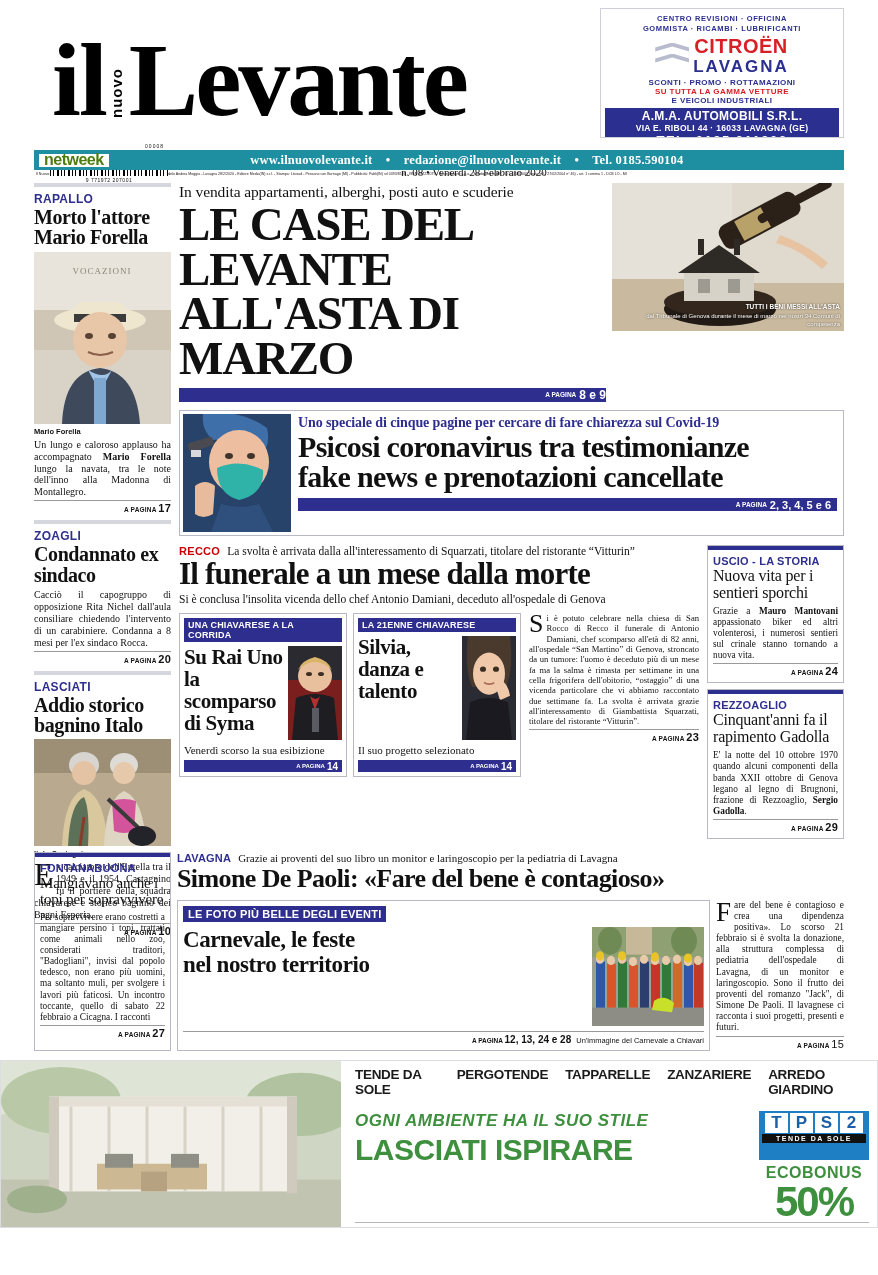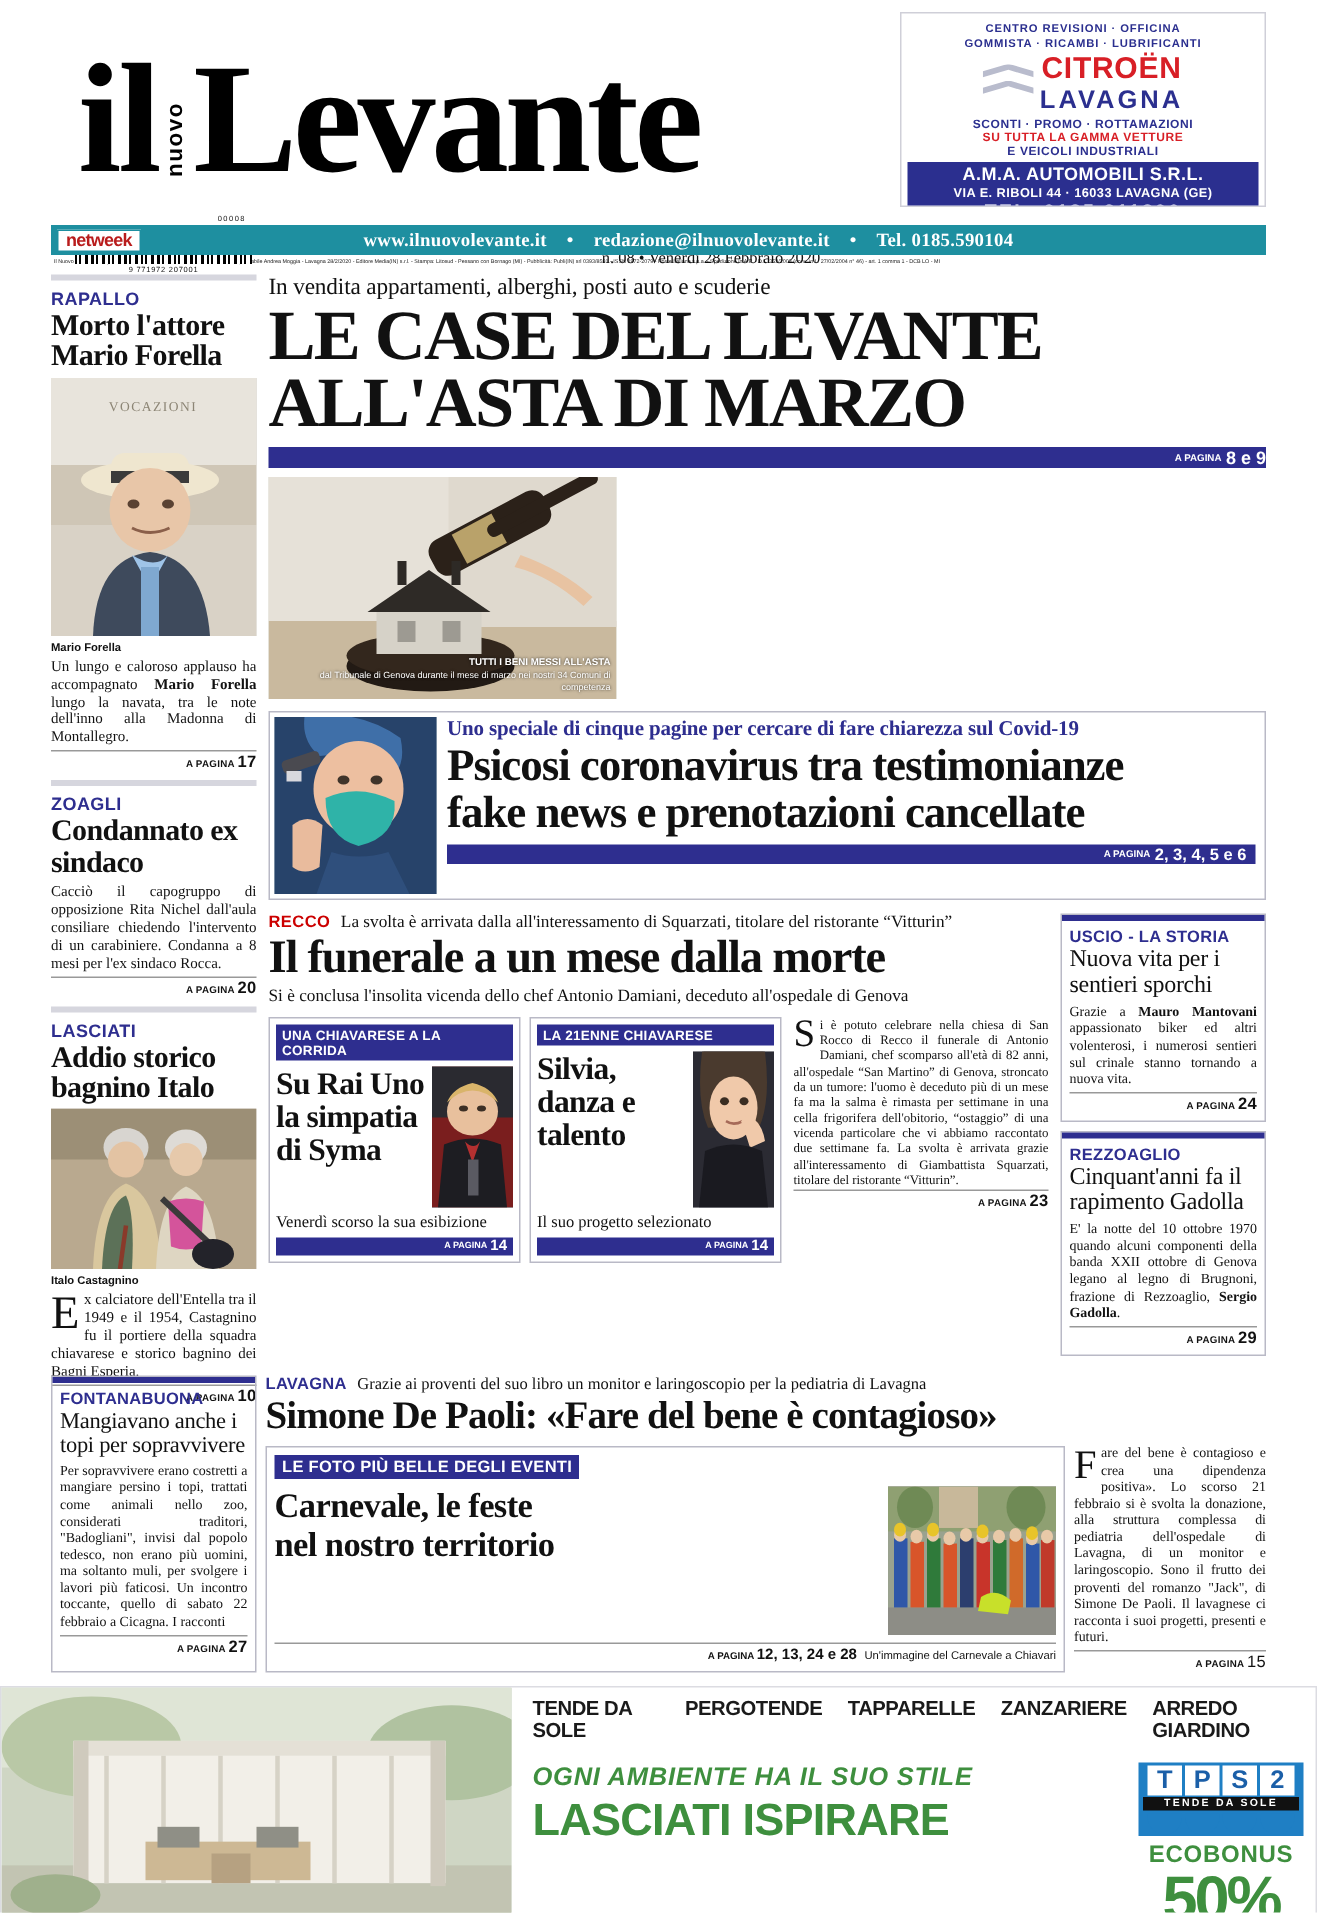--- a/index.html
+++ b/index.html
@@ -60,21 +60,21 @@
   .cit-l5 { font-family:"Liberation Sans",sans-serif; font-weight:bold; font-size:8px; color:#2b2f8f; letter-spacing:.4px;}
   .cit-band { background:#2b2f8f; color:#fff; margin-top:3px; padding:1px 0 2px; }
   .cit-b1 { font-family:"Liberation Sans",sans-serif; font-weight:bold; font-size:12px; letter-spacing:.3px;}
   .cit-b2 { font-family:"Liberation Sans",sans-serif; font-weight:bold; font-size:8.5px; letter-spacing:.3px;}
   .cit-b3 { font-family:"Liberation Sans",sans-serif; font-weight:bold; font-size:13px; letter-spacing:1.5px;}
 
   
   .tealbar { position:relative; height: 20px; background:#1e8fa0; display:flex; align-items:center; }
   .netweek { background:#fff; border:1px solid #1e8fa0; margin-left:4px; padding:0 5px; height:15px;
      display:flex; align-items:center; font-family:"Liberation Sans",sans-serif; font-weight:bold;
-     font-size:12px; color:#b91c1c; letter-spacing:-.5px;}
+     font-size:16px; color:#4d7c0f; letter-spacing:-.5px;}
   .teal-links { flex:1; text-align:center; color:#fff; font-family:"Liberation Serif",serif;
      font-weight:bold; font-size:12.5px; letter-spacing:.2px; padding-right:20px;}
   .teal-links span.dot { padding:0 10px; }
   .colophon { font-size:3.6px; line-height:1.4; color:#222; padding:2px 2px 0; letter-spacing:0;
      font-family:"Liberation Sans",sans-serif; white-space:nowrap; overflow:hidden;}
 
   
   .grid { display:flex; gap:8px; margin-top:6px; }
   .col-left { width: 137px; flex:none; }
   .col-main { flex:1; }
@@ -91,21 +91,21 @@
      margin:3px 0 3px; }
   .side-body { font-size:10px; line-height:1.19; text-align:justify; }
   .side-body b { font-weight:bold; }
   .side-body .drop { float:left; font-size:31px; line-height:.82; font-weight:normal;
      font-family:"Liberation Serif",serif; padding:1px 3px 0 0; }
   .apagina { text-align:right; font-family:"Liberation Sans",sans-serif; font-size:6.5px;
      font-weight:bold; letter-spacing:.2px; margin-top:2px; border-top:1px solid #999; padding-top:1px;}
   .apagina b { font-size:11px; }
 
   
-  .lead { display:flex; gap:6px;flex-direction:column; }
+  .lead { display:flex; gap:6px; }
   .lead-text { flex:1; }
   .lead-occhiello { font-size:15.5px; letter-spacing:-.1px; margin-bottom:1px; }
   .lead-title { font-family:"Liberation Serif",serif; font-weight:bold; font-size:47px;
      line-height:.95; letter-spacing:-1.2px; }
   .lead-bar { background:#2e2e8f; height:14px; margin-top:7px; display:flex; align-items:center;
      justify-content:flex-end; padding-right:0; color:#fff;
      font-family:"Liberation Sans",sans-serif; font-size:6.5px; font-weight:bold;}
   .lead-bar b { font-size:12px; margin-left:3px; }
   .lead-photo { width:232px; height:148px; position:relative; overflow:hidden; background:#d8d2c8;}
   .gavel-cap { position:absolute; right:4px; bottom:3px; text-align:right; color:#fff;
@@ -437,21 +437,21 @@
             <span class="recco-occhiello">La svolta è arrivata dalla all'interessamento di Squarzati, titolare del ristorante “Vitturin”</span>
           </div>
           <div class="recco-title">Il funerale a un mese dalla morte</div>
           <div class="recco-sub">Si è conclusa l'insolita vicenda dello chef Antonio Damiani, deceduto all'ospedale di Genova</div>
 
           <div class="three">
 
             <div class="card">
               <div class="card-band">UNA CHIAVARESE A LA CORRIDA</div>
               <div class="card-body">
-                <div class="card-title">Su Rai Uno la simpatia di Syma</div>
+                <div class="card-title">Su Rai Uno la scomparso di Syma</div>
                 <div class="card-photo">
                   <svg class="ph-img" viewBox="0 0 54 94" preserveAspectRatio="none">
                     <rect width="54" height="94" fill="#7a1e1e"></rect>
                     <rect y="0" width="54" height="34" fill="#2a2a30"></rect>
                     <ellipse cx="27" cy="30" rx="17" ry="16" fill="#e8c09d"></ellipse>
                     <path d="M10 24 Q27 8 44 24 Q40 14 27 11 Q14 14 10 24Z" fill="#d9b46a"></path>
                     <ellipse cx="21" cy="28" rx="3" ry="2" fill="#3c2f25"></ellipse>
                     <ellipse cx="33" cy="28" rx="3" ry="2" fill="#3c2f25"></ellipse>
                     <path d="M8 52 Q27 44 46 52 L50 94 L4 94Z" fill="#1d1d22"></path>
                     <path d="M22 50 L27 64 L32 50 Q28 56 22 50Z" fill="#b43030"></path>

